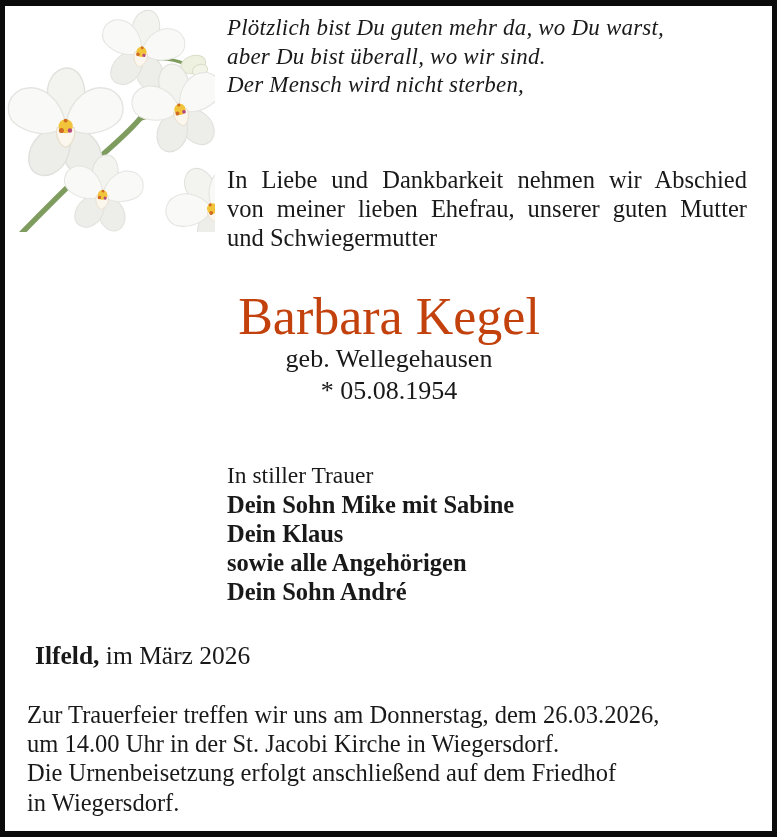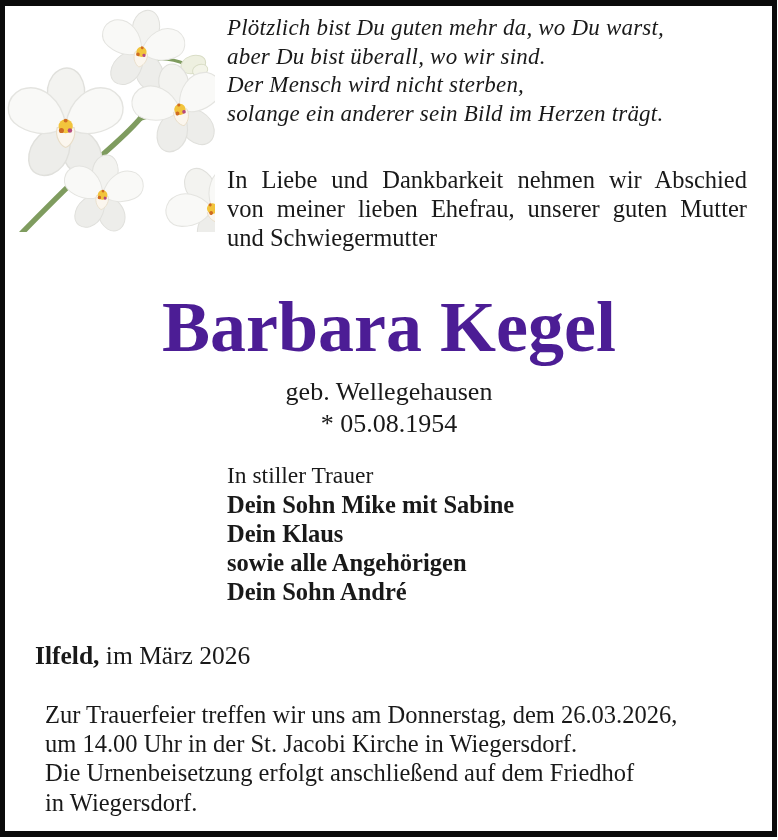--- a/index.html
+++ b/index.html
@@ -32,40 +32,40 @@
   .intro {
     position:absolute; left:227px; top:166px; width:520px;
     font-size:24.5px; line-height:28.8px;
   }
   .intro .justified { text-align:justify; text-align-last:justify; }
   .name-block {
     position:absolute; left:0; top:291px; width:778px;
     text-align:center;
   }
   .deceased-name {
-    font-size:72px; font-weight:bold; line-height:1.0;
-    letter-spacing:0px; color:#4c1d95;
+    font-size:52px; font-weight:normal; line-height:1.0;
+    letter-spacing:0px; color:#c2410c;
   }
-  .maiden-name { font-size:26px; margin-top:14px; }
+  .maiden-name { font-size:26px; margin-top:1px; }
   .dates-row {
     margin-top:2px; font-size:26px;
     display:flex; justify-content:center; gap:100px;
   }
   .mourners {
     position:absolute; left:227px; top:461px;
     font-size:23.5px; line-height:29px;
   }
   .mourners .m-name { font-weight:bold; font-size:24.5px; }
   .place-date {
     position:absolute; left:35px; top:641px;
     font-size:25.5px;
   }
   .place-date .place { font-weight:bold; }
   .funeral {
-    position:absolute; left:45px; top:700px; width:720px;
+    position:absolute; left:27px; top:700px; width:720px;
     font-size:24.5px; line-height:29.2px;
   }
 </style>
 </head>
 <body>
 
 <div class="frame"></div>
 
 <div class="flower">
   <svg width="210" height="226" viewBox="0 0 215 232" xmlns="http://www.w3.org/2000/svg">
@@ -105,21 +105,20 @@
     <use href="#fl" transform="translate(179,105) scale(1.15) rotate(-14)"></use>
     <use href="#fl" transform="translate(100,193) scale(1.0) rotate(6)"></use>
     <use href="#fl" transform="translate(212,207) scale(1.1) rotate(-30)"></use>
   </svg>
 </div>
 
 <div class="poem">
   <div>Plötzlich bist Du guten mehr da, wo Du warst,</div>
   <div>aber Du bist überall, wo wir sind.</div>
   <div>Der Mensch wird nicht sterben,</div>
-  <div>solange ein anderer sein Bild im Herzen trägt.</div>
 </div>
 
 <div class="intro">
   <div class="justified">In Liebe und Dankbarkeit nehmen wir Abschied</div>
   <div class="justified">von meiner lieben Ehefrau, unserer guten Mutter</div>
   <div>und Schwiegermutter</div>
 </div>
 
 <div class="name-block">
   <div class="deceased-name">Barbara Kegel</div>

